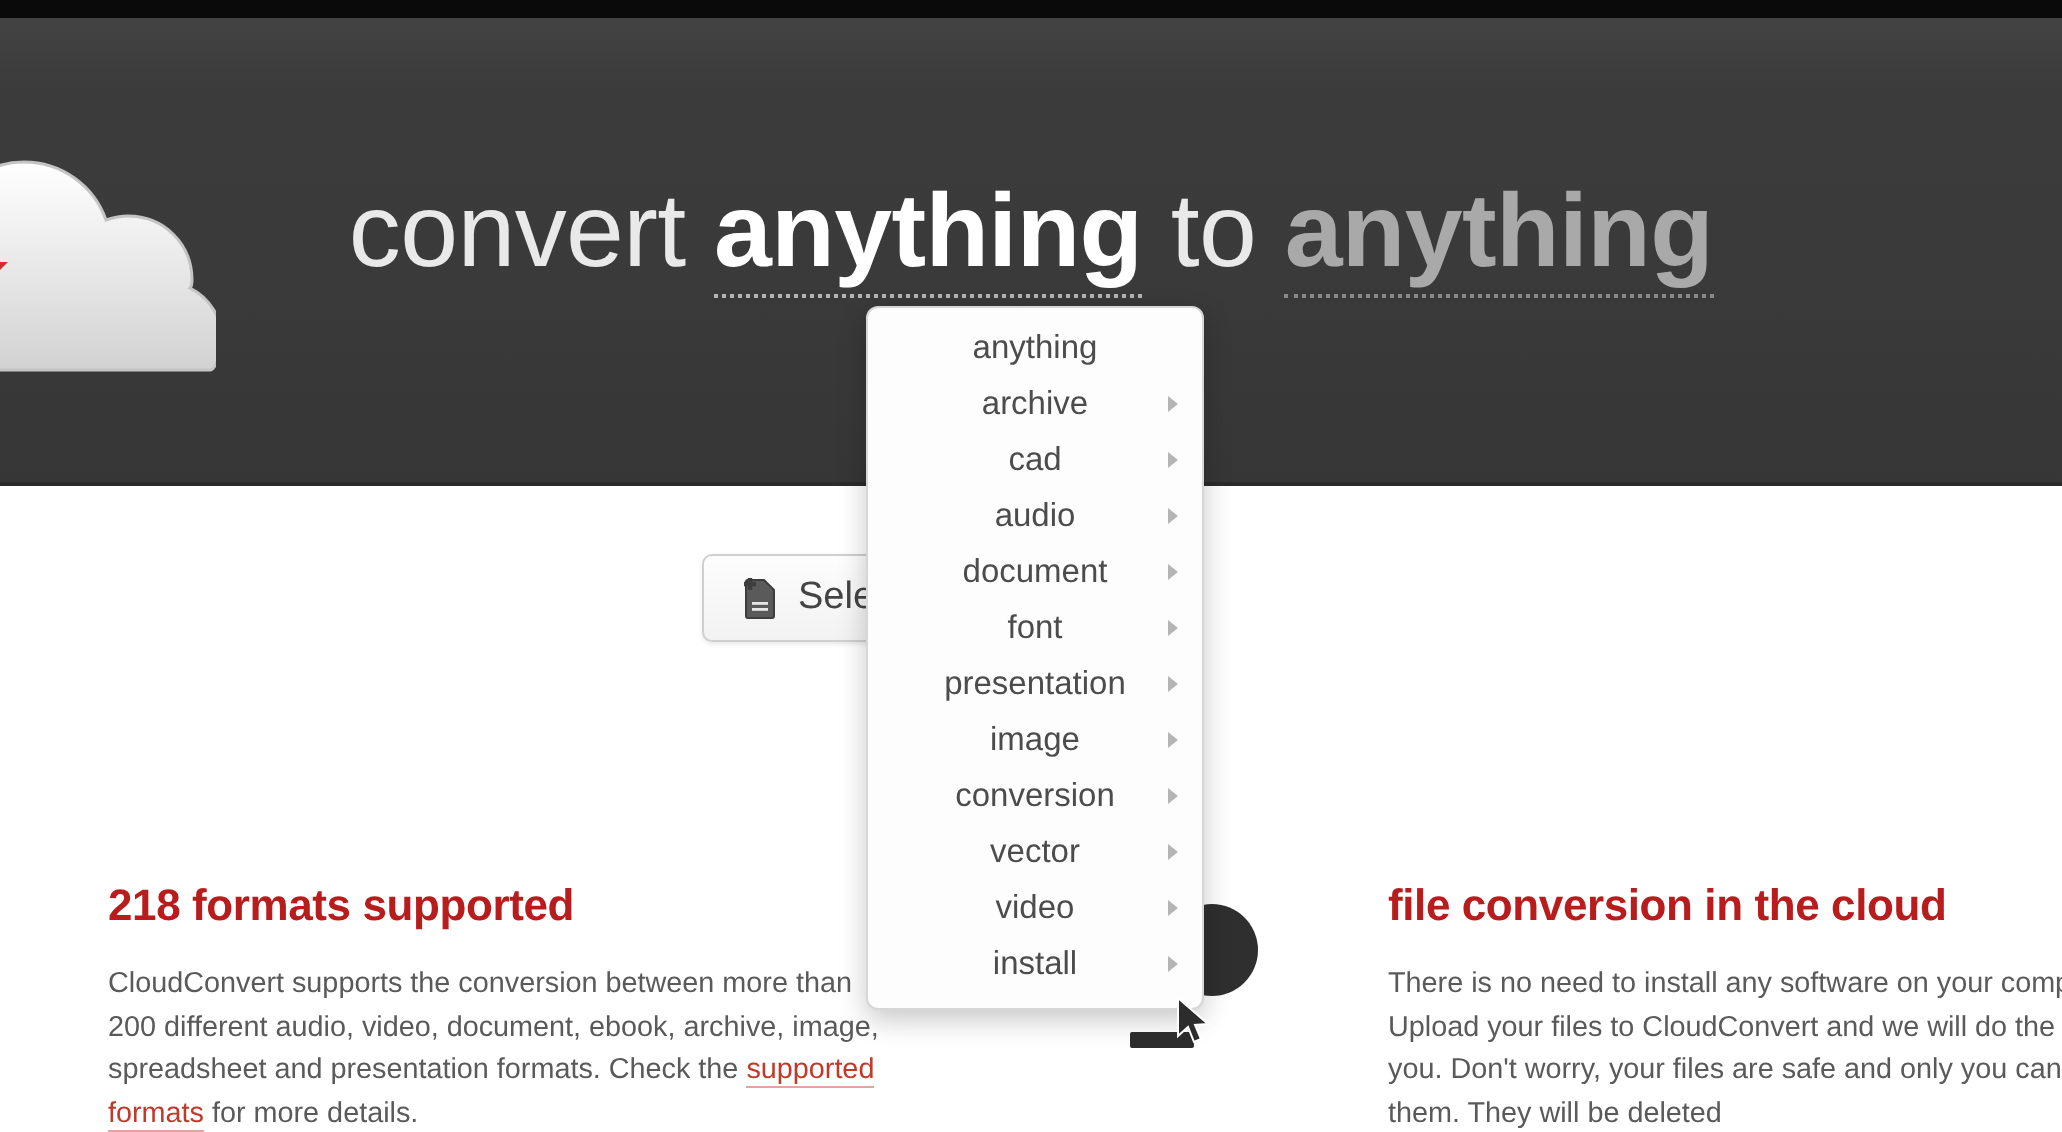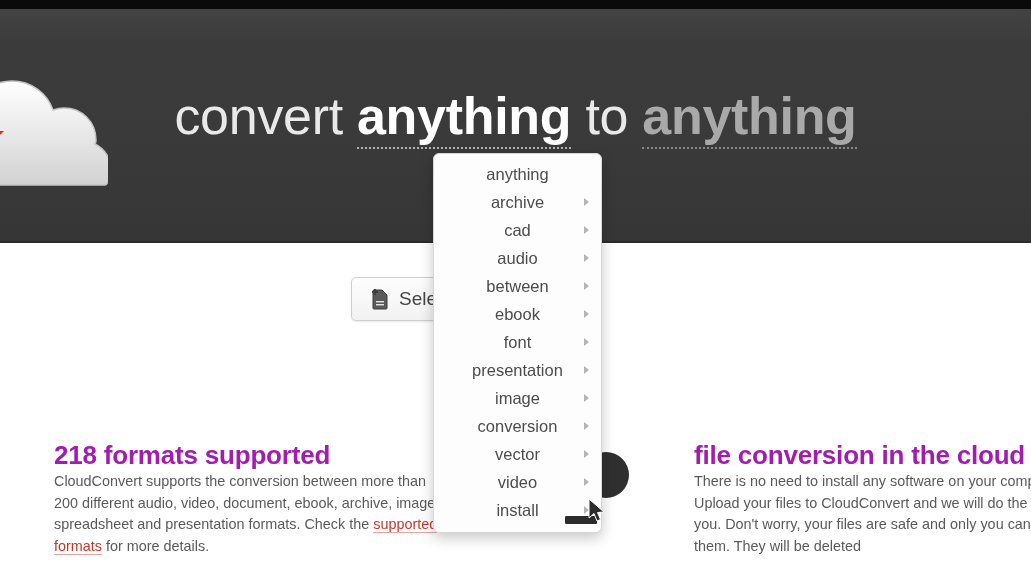--- a/index.html
+++ b/index.html
@@ -81,22 +81,22 @@
     z-index: 4;
   }
 
   
   .col {
     position: absolute; top: 440px; width: 395px;
   }
   .col-left  { left: 54px; }
   .col-right { left: 694px; width: 400px; }
   .col h2 {
-    font-size: 26px; font-weight: 700; color: #a21caf;
-    white-space: nowrap; letter-spacing: -0.2px;
+    font-size: 22px; font-weight: 700; color: #b91c1c;
+    margin-bottom: 16px; white-space: nowrap; letter-spacing: -0.2px;
   }
   .col p {
     font-size: 14.4px; line-height: 21.5px; color: #5a5a5a;
   }
   .col p a { color: #c0392b; text-decoration: none; border-bottom: 1px solid rgba(192,57,43,0.45); }
 
   
   .dropdown {
     position: absolute; left: 433px; top: 153px;
     width: 169px;
@@ -201,25 +201,21 @@
       </div>
       <div class="dd-item">
         <span>cad</span>
         <span class="dd-arrow"></span>
       </div>
       <div class="dd-item">
         <span>audio</span>
         <span class="dd-arrow"></span>
       </div>
       <div class="dd-item">
-        <span>between</span>
-        <span class="dd-arrow"></span>
-      </div>
-      <div class="dd-item">
-        <span>ebook</span>
+        <span>document</span>
         <span class="dd-arrow"></span>
       </div>
       <div class="dd-item">
         <span>font</span>
         <span class="dd-arrow"></span>
       </div>
       <div class="dd-item">
         <span>presentation</span>
         <span class="dd-arrow"></span>
       </div>

